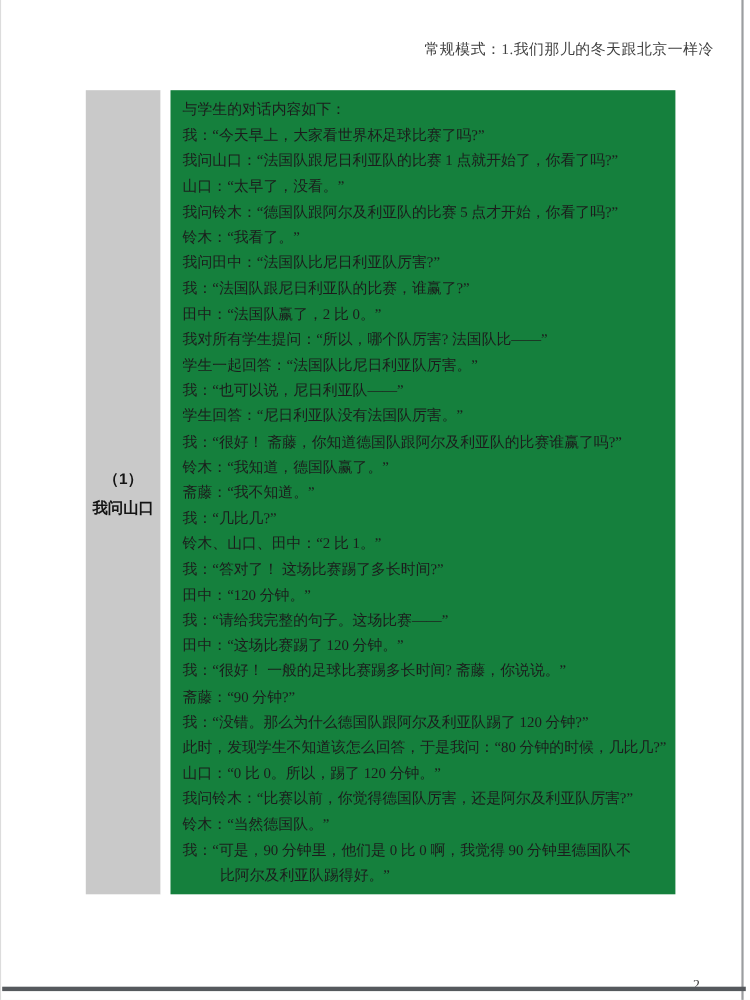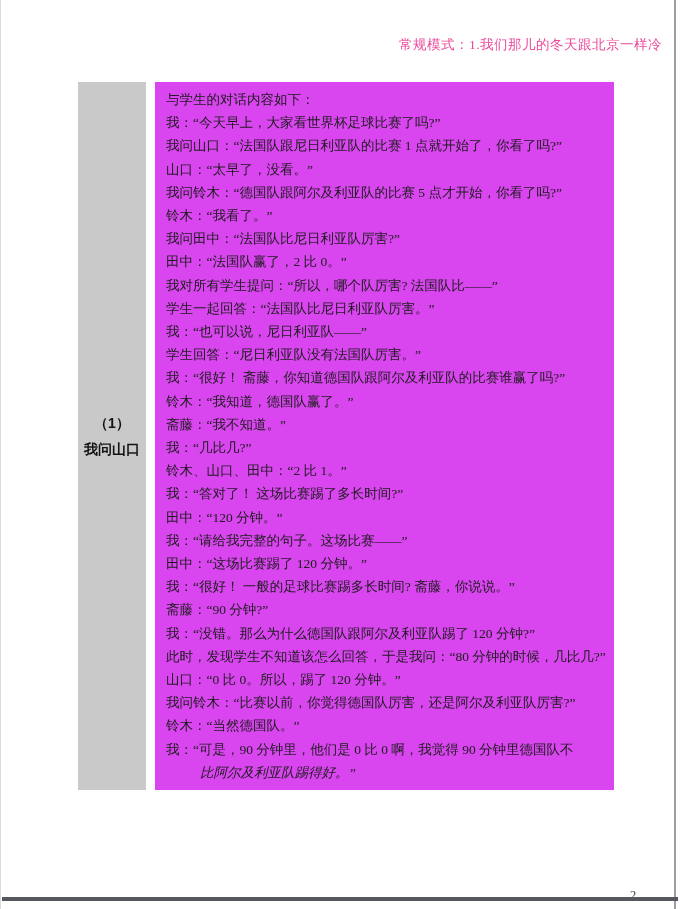--- a/index.html
+++ b/index.html
@@ -17,24 +17,24 @@
   }
 
   
   .edge-left   { position: absolute; left: 0; top: 0; width: 1px; height: 909px; background: #dcdcdc; }
   .edge-right  { position: absolute; left: 674px; top: 0; width: 2px; height: 909px; background: #9b9da0; }
   .edge-bottom { position: absolute; left: 2px; top: 897px; width: 676px; height: 4px; background: #55595d; z-index: 3; }
 
   .running-header {
     position: absolute;
     top: 36px;
-    right: 20px;
+    right: 33px;
     font-size: 13.5px;
     letter-spacing: 0.5px;
-    color: #ec4899;
+    color: #404040;
     white-space: nowrap;
   }
 
   .exercise-table {
     position: absolute;
     left: 78px;
     top: 82px;
     display: flex;
     align-items: stretch;
   }
@@ -56,21 +56,21 @@
     width: 459px;
     box-sizing: border-box;
     padding: 6px 4px 6px 11px;
   }
   .dialogue-line {
     font-size: 13.5px;
     line-height: 23.2px;
     white-space: nowrap;
     color: #1c1c1c;
   }
-  .dialogue-line.indent { padding-left: 34px; font-style: italic; }
+  .dialogue-line.indent { padding-left: 34px; }
 
   .page-number {
     position: absolute;
     left: 630px;
     top: 888px;
     font-size: 12.5px;
     color: #3d3d3d;
     z-index: 2;
   }
 </style>
@@ -82,28 +82,29 @@
 <div class="edge-bottom"></div>
 
 <div class="running-header">常规模式：1.我们那儿的冬天跟北京一样冷</div>
 
 <div class="exercise-table">
   <div class="label-cell" style="background: rgb(201, 201, 201);">
     <div>（1）</div>
     <div>我问山口</div>
   </div>
   <div class="col-gap"></div>
-  <div class="content-cell" style="background: #d946ef;">
+  <div class="content-cell" style="background: #15803d;">
       <div class="dialogue-line">与学生的对话内容如下：</div>
       <div class="dialogue-line">我：“今天早上，大家看世界杯足球比赛了吗?”</div>
       <div class="dialogue-line">我问山口：“法国队跟尼日利亚队的比赛 1 点就开始了，你看了吗?”</div>
       <div class="dialogue-line">山口：“太早了，没看。”</div>
       <div class="dialogue-line">我问铃木：“德国队跟阿尔及利亚队的比赛 5 点才开始，你看了吗?”</div>
       <div class="dialogue-line">铃木：“我看了。”</div>
       <div class="dialogue-line">我问田中：“法国队比尼日利亚队厉害?”</div>
+      <div class="dialogue-line">我：“法国队跟尼日利亚队的比赛，谁赢了?”</div>
       <div class="dialogue-line">田中：“法国队赢了，2 比 0。”</div>
       <div class="dialogue-line">我对所有学生提问：“所以，哪个队厉害? 法国队比——”</div>
       <div class="dialogue-line">学生一起回答：“法国队比尼日利亚队厉害。”</div>
       <div class="dialogue-line">我：“也可以说，尼日利亚队——”</div>
       <div class="dialogue-line">学生回答：“尼日利亚队没有法国队厉害。”</div>
       <div class="dialogue-line">我：“很好！ 斋藤，你知道德国队跟阿尔及利亚队的比赛谁赢了吗?”</div>
       <div class="dialogue-line">铃木：“我知道，德国队赢了。”</div>
       <div class="dialogue-line">斋藤：“我不知道。”</div>
       <div class="dialogue-line">我：“几比几?”</div>
       <div class="dialogue-line">铃木、山口、田中：“2 比 1。”</div>

